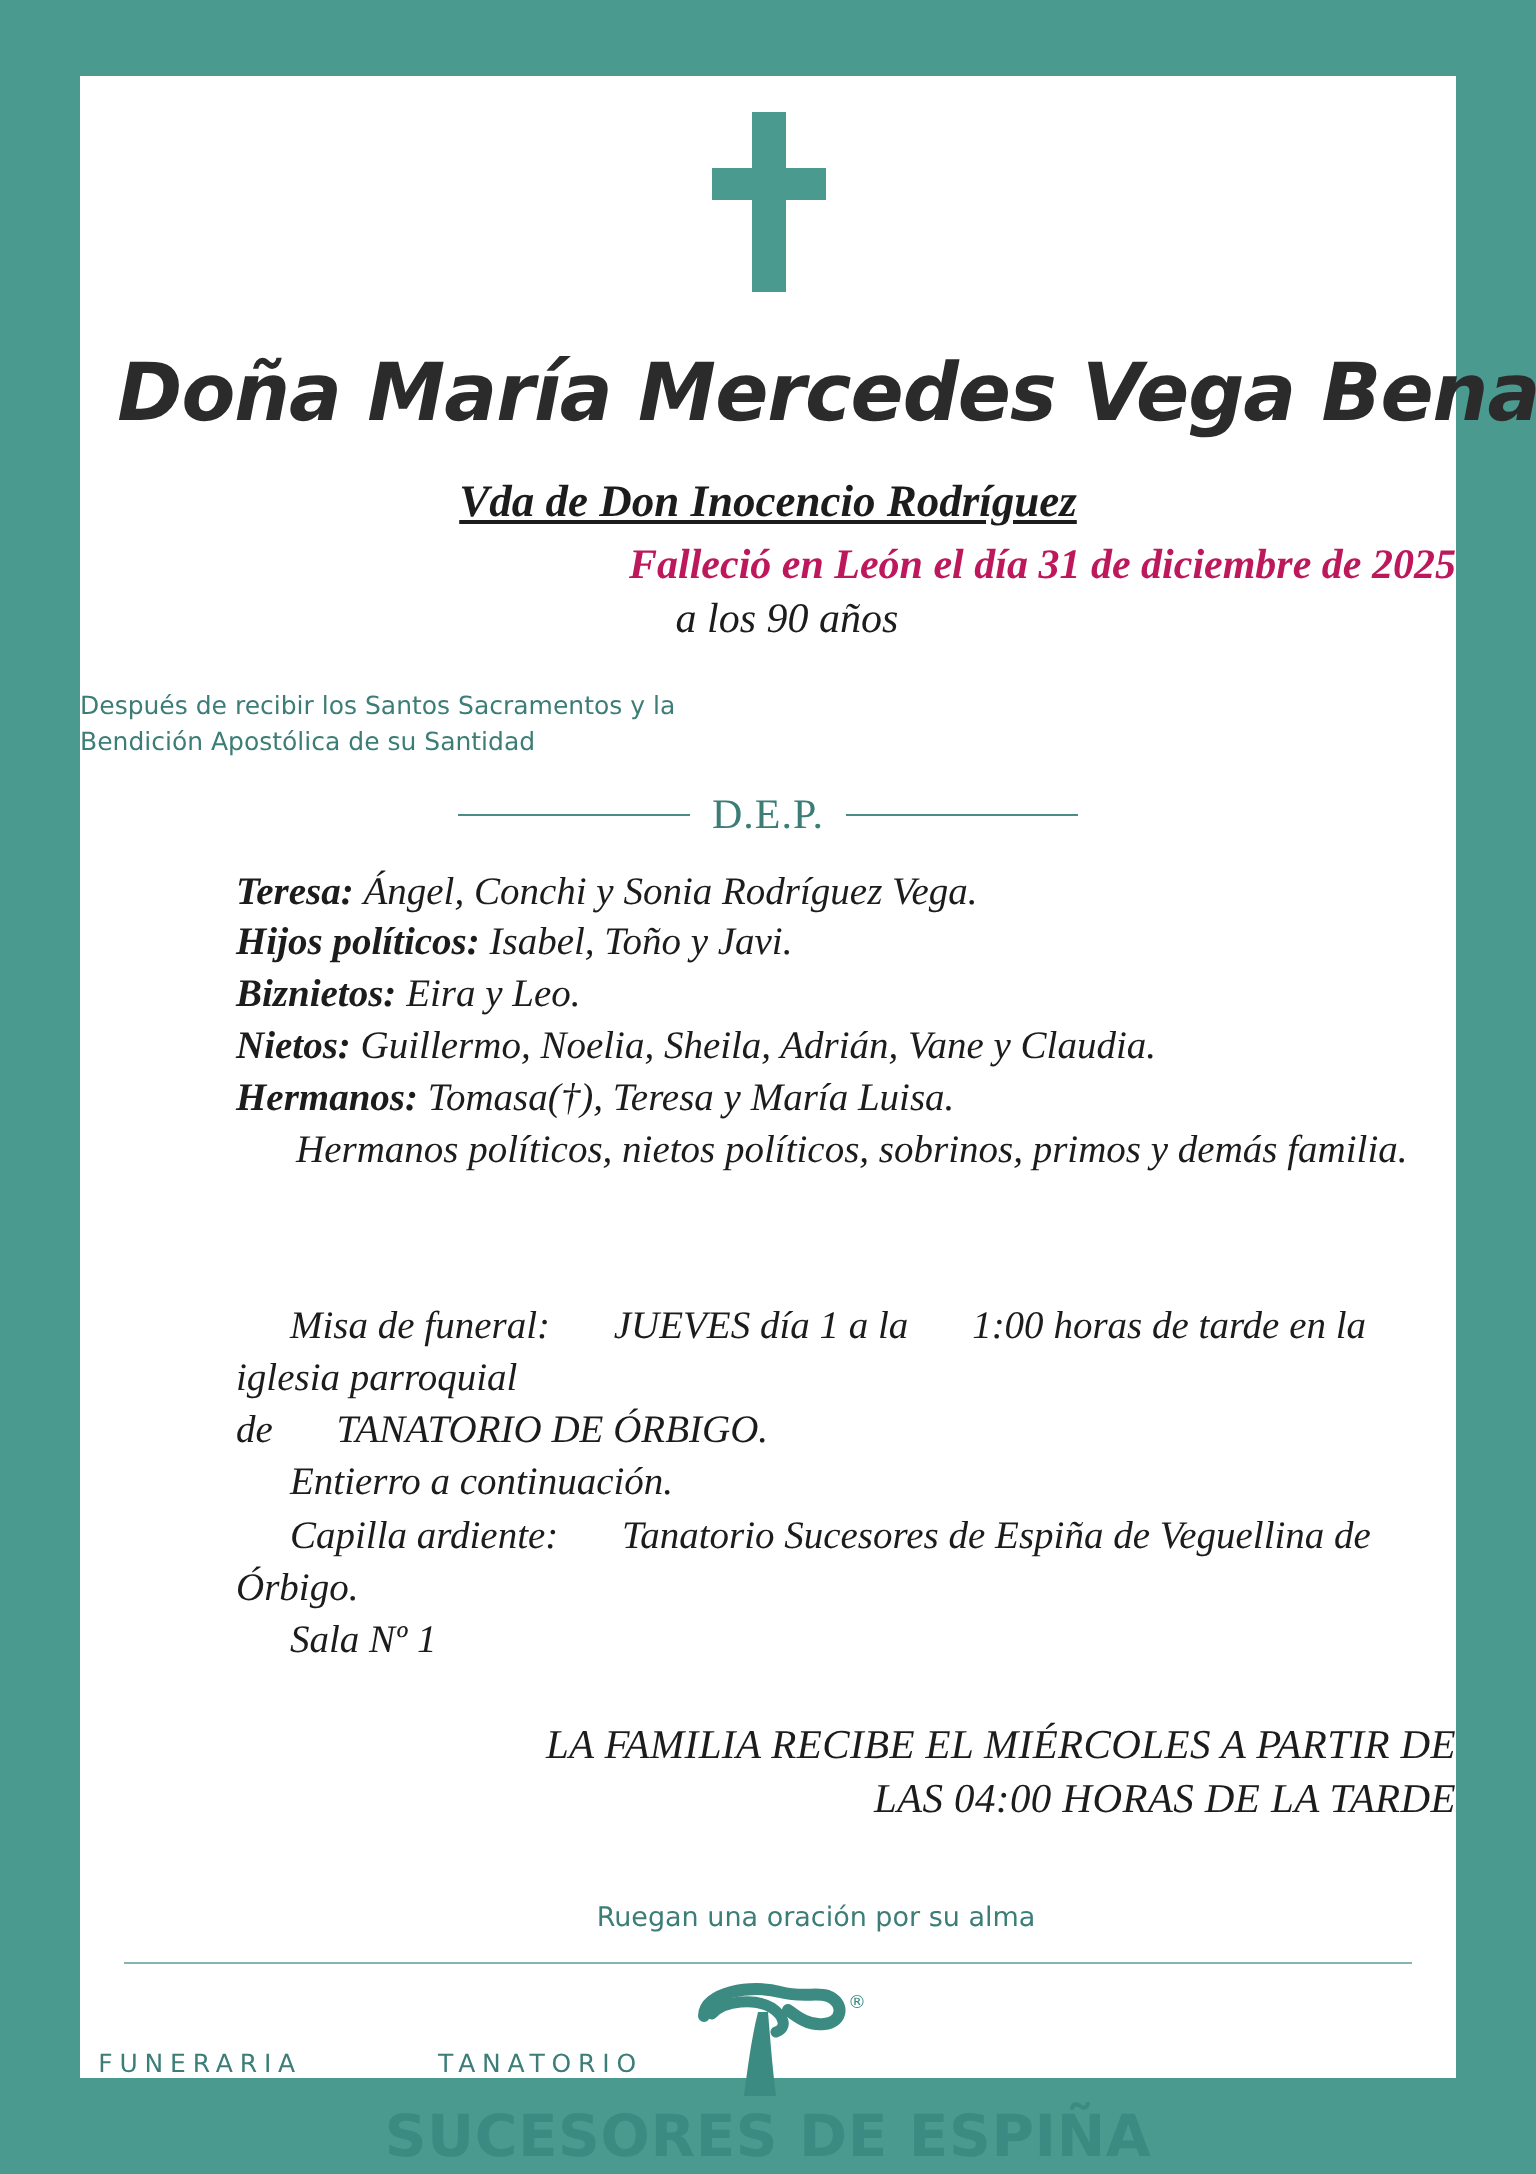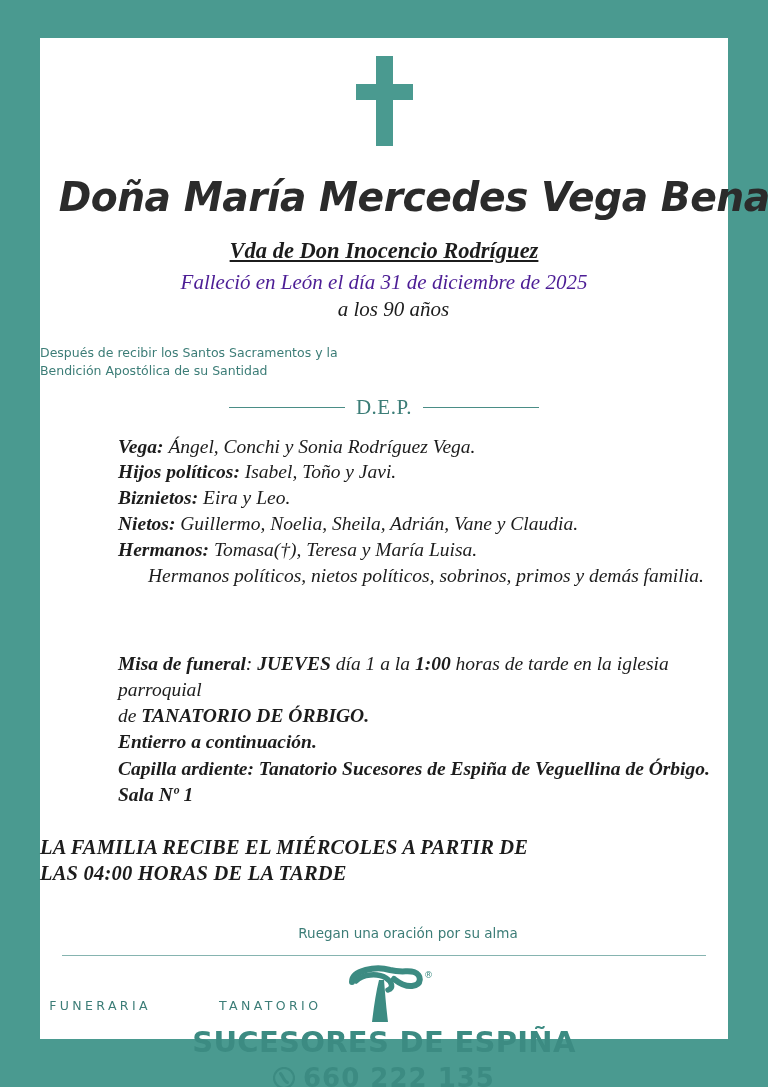--- a/index.html
+++ b/index.html
@@ -63,27 +63,28 @@
     text-align: center;
     font-family: "Liberation Serif", serif;
     font-weight: bold;
     font-style: italic;
     font-size: 22.5px;
     color: #1c1c1c;
     margin: 20px 0 0 0;
     text-decoration: underline;
   }
   .death-line {
-    text-align: center;
+    text-align: right;
     font-family: "Liberation Serif", serif;
     font-style: italic;
     font-size: 21px;
-    color: #4c1d95;
+    color: #be185d;
     margin: 5px 0 0 0;
     line-height: 1.3;
+    font-weight: bold;
   }
   .age-line {
     text-align: center;
     font-family: "Liberation Serif", serif;
     font-style: italic;
     font-size: 21px;
     color: #1c1c1c;
     margin: 1px 0 0 0;
     padding-left: 19px;
   }
@@ -148,40 +149,41 @@
   
   .service {
     margin: 62px 0 0 0;
     padding: 0 0 0 78px;
     font-family: "Liberation Serif", serif;
     font-size: 19.5px;
     color: #1c1c1c;
     line-height: 1.34;
   }
   .service .b {
-    font-weight: bold;
-    font-style: italic;
+    font-weight: normal;
+    font-style: italic;
+    margin-left: 27px;
   }
   .service .i {
     font-style: italic;
   }
   .service p {
     margin: 0;
   }
   .service p.wrapline {
     padding-right: 20px;
     white-space: normal;
   }
 
   
   .reception {
     margin: 26px 0 0 0;
-    text-align: left;
-    font-family: "Liberation Serif", serif;
-    font-weight: bold;
+    text-align: right;
+    font-family: "Liberation Serif", serif;
+    font-weight: normal;
     font-style: italic;
     font-size: 20.5px;
     color: #1c1c1c;
     line-height: 1.3;
     letter-spacing: 0.2px;
   }
 
   
   .prayer {
     margin: 38px 0 0 0;
@@ -287,21 +289,21 @@
     </div>
 
     <div class="dep-row">
       <span class="dep-rule"></span>
       <span class="dep-text">D.E.P.</span>
       <span class="dep-rule"></span>
     </div>
 
     <div class="family">
       <div class="row">
-        <span class="lbl">Vega:</span>
+        <span class="lbl">Teresa:</span>
         <span class="val">Ángel, Conchi y Sonia Rodríguez Vega.</span>
       </div>
       <div class="row">
         <span class="lbl">Hijos políticos:</span>
         <span class="val">Isabel, Toño y Javi.</span>
       </div>
       <div class="row">
         <span class="lbl">Biznietos:</span>
         <span class="val">Eira y Leo.</span>
       </div>

